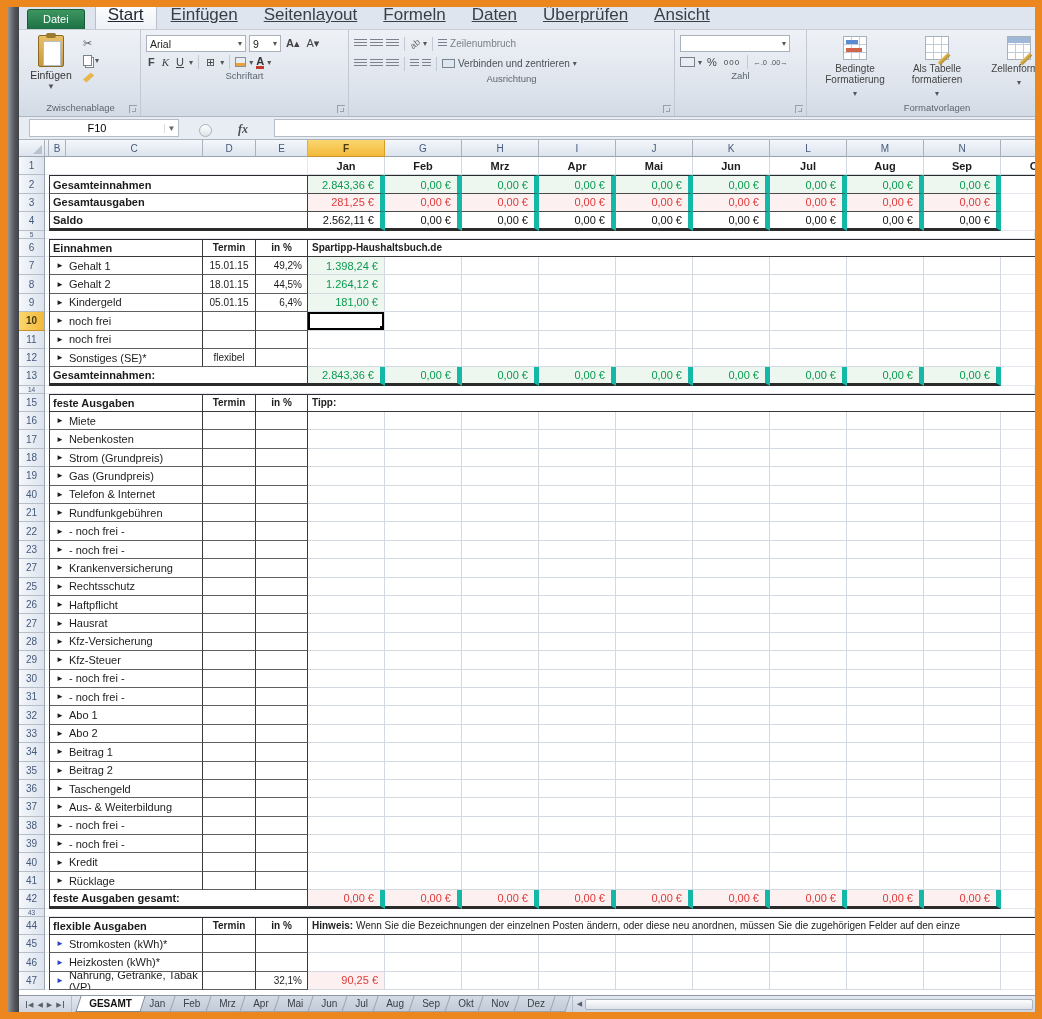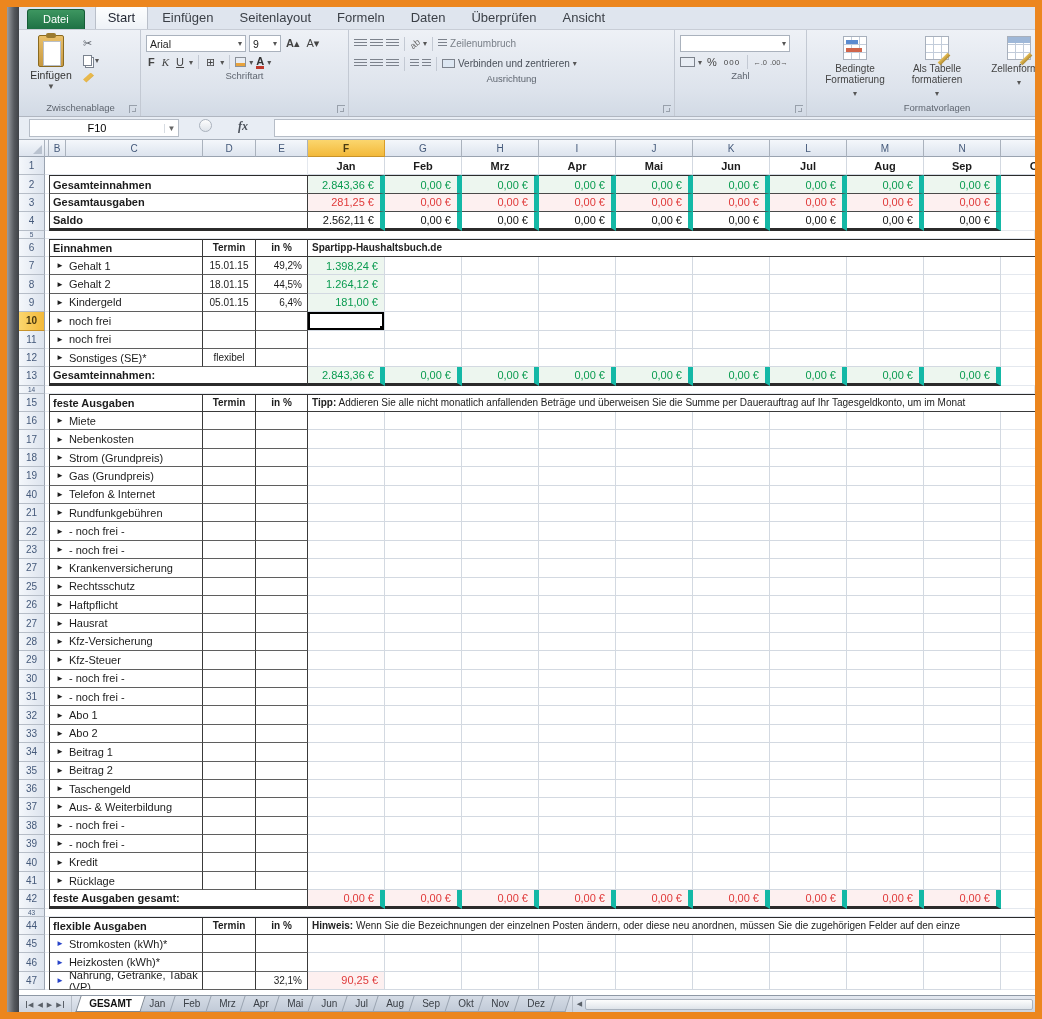--- a/index.html
+++ b/index.html
@@ -5,21 +5,21 @@
   html,body{margin:0;padding:0;background:#fff;}
   *{box-sizing:border-box;}
   .frame{width:1042px;height:1019px;border:7px solid #EC861E;background:#cfd6e0;
          font-family:"Liberation Sans","DejaVu Sans",sans-serif;display:flex;flex-direction:column;overflow:hidden;position:relative;}
   .win{flex:1;display:flex;flex-direction:column;position:relative;padding-left:12px;min-height:0;}
   .leftedge{position:absolute;left:0;top:0;bottom:0;width:12px;background:linear-gradient(90deg,#9a9da2,#55585d 60%,#3f4247);z-index:5;}
 
   
   .tabbar{height:23px;background:#dfe5ee;display:flex;align-items:flex-end;gap:2px;border-bottom:1px solid #c8cdd6;padding-left:8px;flex:none;}
   .filetab{background:linear-gradient(#3d9660,#1e7145);color:#fff;padding:3px 15px 4px;font-size:11px;border-radius:3px 3px 0 0;margin-right:8px;border:1px solid #155c36;border-bottom:none;}
-  .rtab{padding:3px 12px 4px;font-size:13px;color:#3a3f46;}
+  .rtab{padding:3px 12px 4px;font-size:17px;color:#3a3f46;text-decoration:underline;}
   .rtab.active{background:linear-gradient(#fdfefe,#eef2f7);border:1px solid #b9bfc9;border-bottom:none;border-radius:2px 2px 0 0;color:#1f2430;}
 
   
   .ribbon{height:87px;background:linear-gradient(#eef1f6,#dde3ec 70%,#d2dae5);display:flex;border-bottom:1px solid #b0b6c0;overflow:hidden;flex:none;padding-left:2px;}
   .rgroup{display:flex;flex-direction:column;border-right:1px solid #c3c9d3;padding:3px 5px 0 5px;position:relative;flex:none;}
   .gbody{flex:1;display:flex;align-items:flex-start;gap:5px;}
   .glabel{height:15px;font-size:9.5px;color:#5f6670;text-align:center;line-height:14px;}
   .dlg{position:absolute;right:3px;bottom:3px;width:8px;height:8px;border-left:1px solid #98a0ab;border-top:1px solid #98a0ab;}
   .dlg::after{content:'';position:absolute;right:1px;bottom:1px;width:3px;height:3px;border-right:1px solid #98a0ab;border-bottom:1px solid #98a0ab;}
 
@@ -56,21 +56,21 @@
   .stylebtn{display:flex;flex-direction:column;align-items:center;width:72px;font-size:10px;color:#444;line-height:11px;text-align:center;padding-top:3px;gap:3px;}
   .sticon{width:24px;height:24px;border:1px solid #a8b0bc;background:
      repeating-linear-gradient(to right,transparent 0 7px,#c2ccda 7px 8px),
      repeating-linear-gradient(to bottom,transparent 0 7px,#c2ccda 7px 8px),#fff;position:relative;}
   .sticon.cf::before{content:'';position:absolute;left:2px;top:3px;width:12px;height:4px;background:#5b8bd0;}
   .sticon.cf::after{content:'';position:absolute;left:2px;top:11px;width:16px;height:4px;background:#d0654b;}
   .sticon.tbl::after,.sticon.cs::after{content:'';position:absolute;right:-3px;bottom:-2px;width:14px;height:4px;background:linear-gradient(#e8c05a,#b08a30);transform:rotate(-45deg);}
   .sticon.cs::before{content:'';position:absolute;left:0;top:0;right:0;height:6px;background:#9fb8d8;}
 
   
-  .fbar{height:23px;display:flex;align-items:flex-start;background:#e8edf4;border-bottom:1px solid #aab2bd;padding:2px 0 2px 10px;gap:20px;flex:none;}
+  .fbar{height:23px;display:flex;align-items:flex-end;background:#e8edf4;border-bottom:1px solid #aab2bd;padding:2px 0 2px 10px;gap:20px;flex:none;}
   .namebox{width:150px;height:18px;background:#fff;border:1px solid #b6bdc7;font-size:11px;display:flex;align-items:center;}
   .namebox .nbtext{flex:1;text-align:center;}
   .nbdd{width:14px;color:#666;font-size:8px;text-align:center;border-left:1px solid #d7dce2;}
   .circ{width:13px;height:13px;border-radius:50%;border:1px solid #aab2bd;background:linear-gradient(#fdfdfd,#dfe4ea);}
   .fx{font-family:"Liberation Serif",serif;font-style:italic;font-weight:bold;font-size:12px;color:#4a5059;padding:0 6px;}
   .finput{flex:1;height:18px;background:#fff;border:1px solid #b6bdc7;border-right:none;font-size:11px;padding:0 4px;color:#222;}
 
   
   .sheet{flex:1;display:flex;flex-direction:column;overflow:hidden;background:#fff;min-height:0;}
   .colhdr{display:flex;height:17px;flex:none;}
@@ -531,21 +531,20 @@
             <div class="c plain" style="flex: 1 1 0%;"></div>
           </div>
           <div class="grow topline hdr">
             <div class="rh">15</div>
             <div class="a4"></div>
             <div class="c lbl first b" style="width: 154px;">feste Ausgaben</div>
             <div class="c lbl ctr small b" style="width: 53px;">Termin</div>
             <div class="c lbl ctr small b" style="width: 52px;">in %</div>
             <div class="c note" style="width: 770px;">
               <span class="nb">Tipp:</span>
-              <span> Addieren Sie alle nicht monatlich anfallenden Beträge und überweisen Sie die Summe per Dauerauftrag auf Ihr Tagesgeldkonto, um im Monat</span>
             </div>
           </div>
           <div class="grow">
             <div class="rh">16</div>
             <div class="a4"></div>
             <div class="c lbl first" style="width: 154px;">
               <span class="arrow">►</span>
               <span class="ltext">Miete</span>
             </div>
             <div class="c lbl ctr small" style="width: 53px;"></div>

